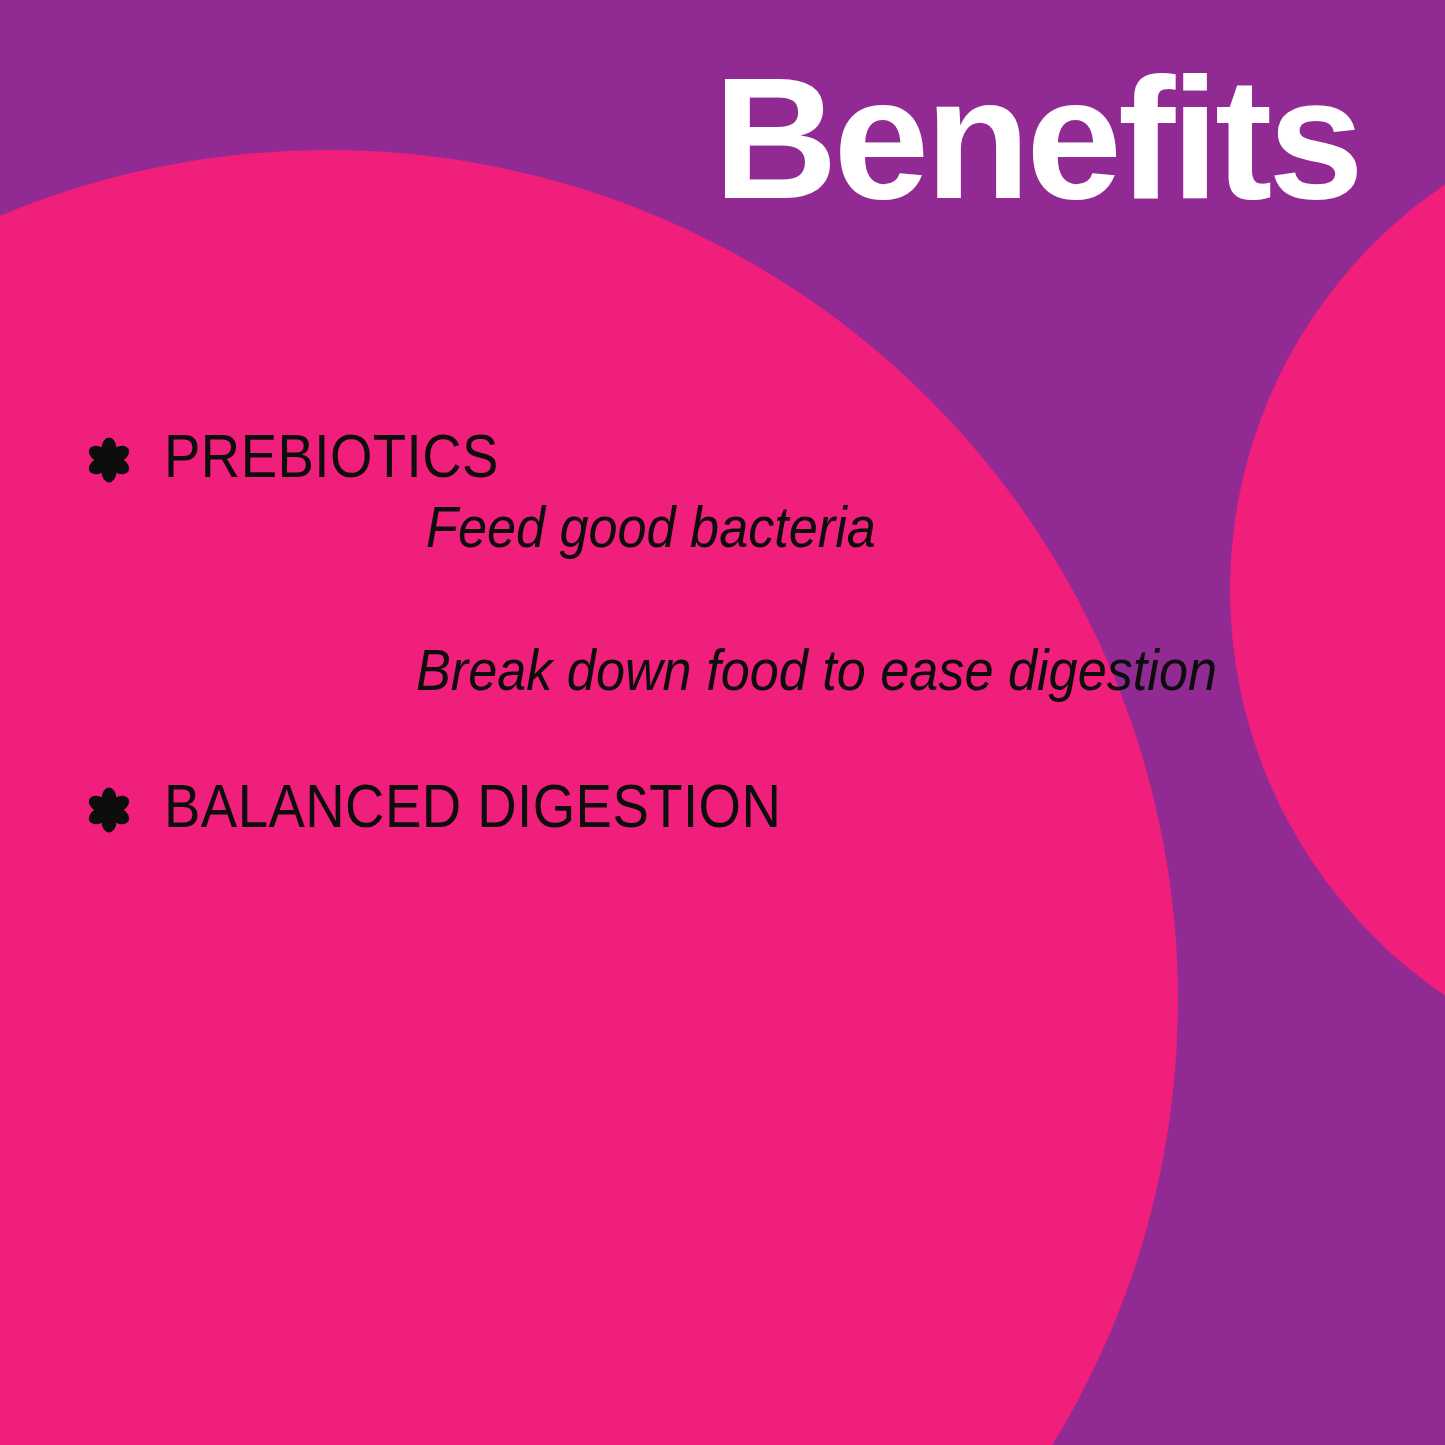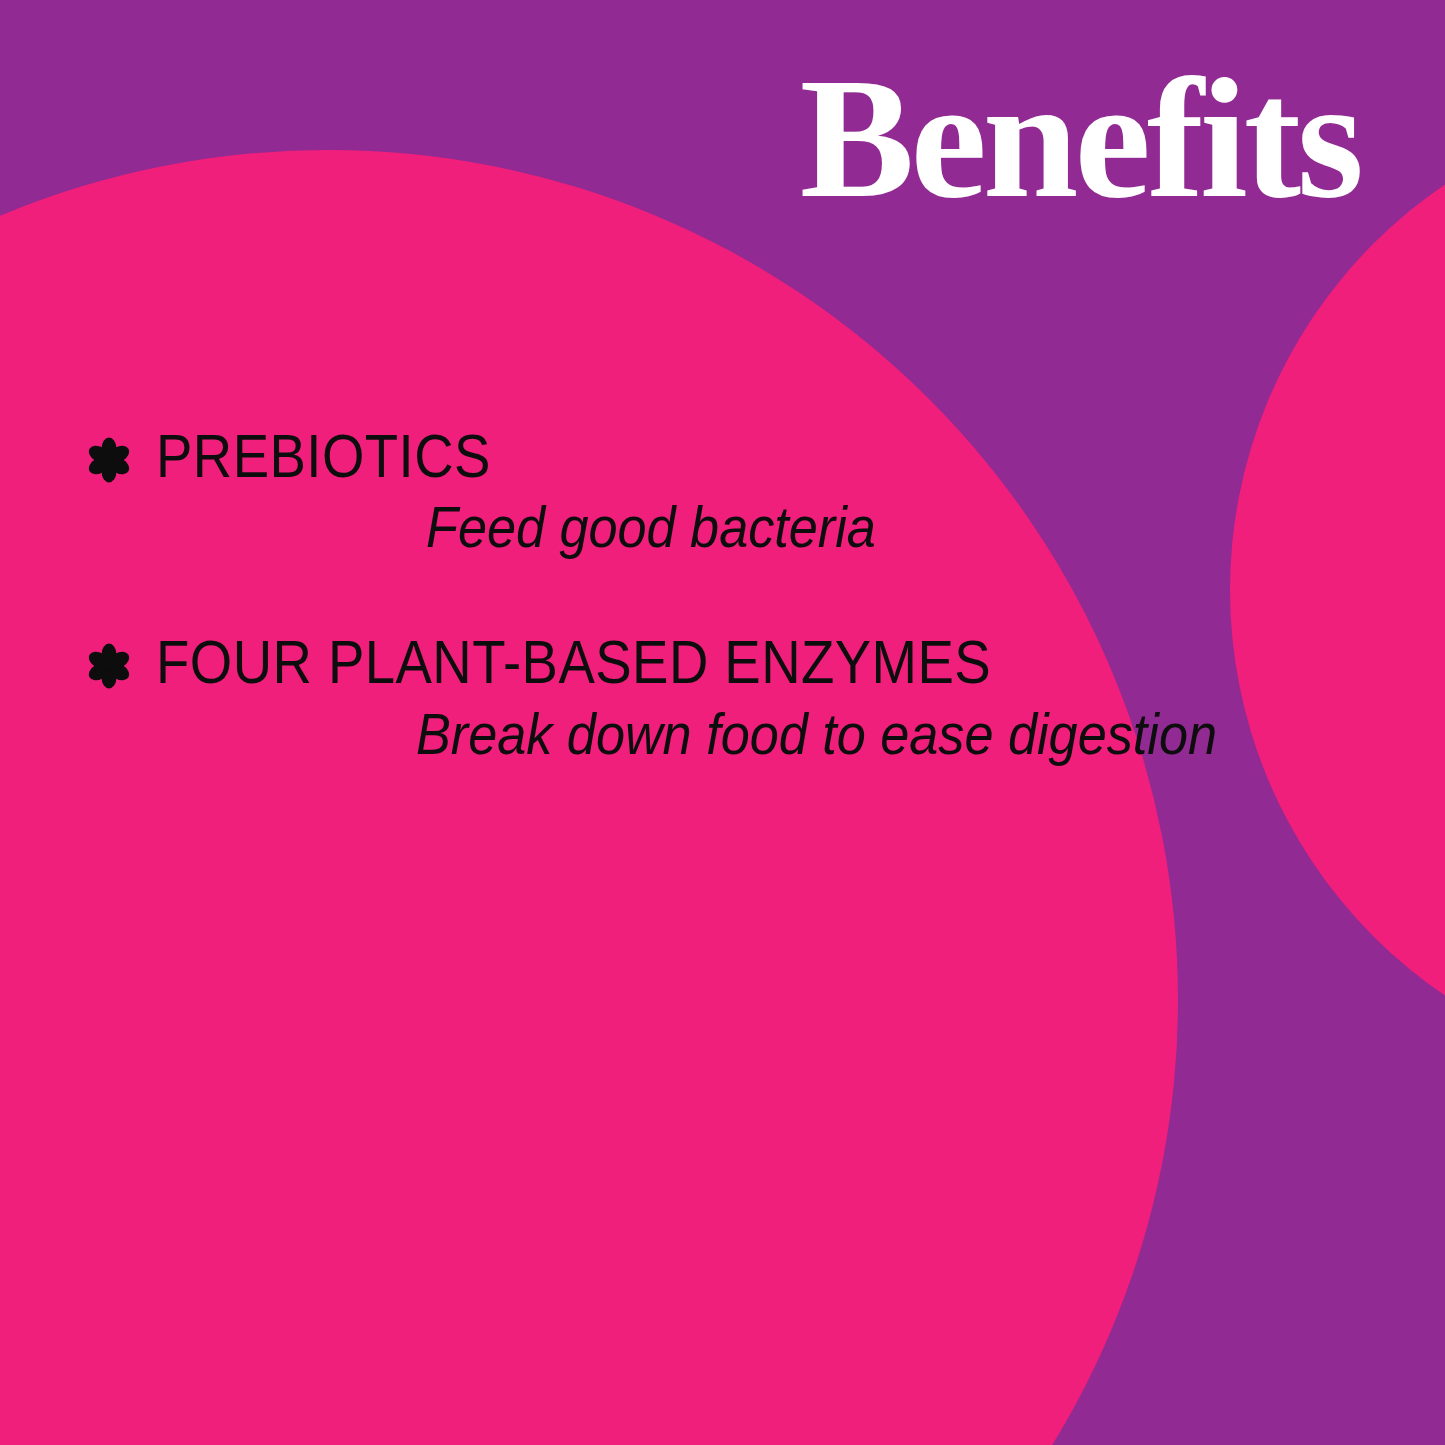--- a/index.html
+++ b/index.html
@@ -41,41 +41,41 @@
   #title-wrap {
     position: absolute;
     left: 0;
     top: 52px;
     width: 1360px;
     text-align: right;
   }
   #page-title {
     display: inline-block;
     color: #ffffff;
-    font-family: Liberation Serif, serif;
+    font-family: Liberation Sans, sans-serif;
     font-weight: bold;
     font-size: 172px;
     line-height: 1.0;
     letter-spacing: -4px;
   }
 
   
   #benefits-list {
     position: absolute;
     left: 86px;
     top: 424px;
     width: 1300px;
   }
   .benefit-item {
     position: relative;
   }
   .benefit-head {
     display: flex;
     align-items: baseline;
-    gap: 24px;
+    gap: 32px;
   }
   .bullet-icon {
     flex: 0 0 auto;
     width: 46px;
     height: 46px;
     position: relative;
     top: 6px;
   }
   .bullet-icon svg { display: block; }
   .benefit-label {
@@ -138,41 +138,43 @@
           </svg>
         </span>
         <span class="benefit-label" style="color: rgb(13, 13, 13);">PREBIOTICS</span>
       </div>
       <div class="benefit-sub indent-a" style="color: rgb(13, 13, 13);">Feed good bacteria</div>
     </div>
 
     <div class="gap-lg"></div>
 
     <div class="benefit-item">
+      <div class="benefit-sub indent-b" style="color: rgb(13, 13, 13);">Break down food to ease digestion</div>
+    </div>
+
+    <div class="gap-lg"></div>
+
+    <div class="benefit-item">
       <div class="benefit-head">
         <span class="bullet-icon">
           <svg viewBox="0 0 46 46" width="46" height="46" aria-hidden="true">
             <g fill="#0D0D0D">
               <ellipse cx="23" cy="11" rx="7.4" ry="10.4"></ellipse>
               <ellipse cx="23" cy="35" rx="7.4" ry="10.4"></ellipse>
               <ellipse cx="33.4" cy="17" rx="7.4" ry="10.4" transform="rotate(60 33.4 17)"></ellipse>
               <ellipse cx="12.6" cy="29" rx="7.4" ry="10.4" transform="rotate(60 12.6 29)"></ellipse>
               <ellipse cx="33.4" cy="29" rx="7.4" ry="10.4" transform="rotate(-60 33.4 29)"></ellipse>
               <ellipse cx="12.6" cy="17" rx="7.4" ry="10.4" transform="rotate(-60 12.6 17)"></ellipse>
               <circle cx="23" cy="23" r="5.5"></circle>
             </g>
           </svg>
         </span>
-        <span class="benefit-label" style="color: rgb(13, 13, 13);">FOUR PLANT-BASED ENZYMES</span>
+        <span class="benefit-label" style="color: rgb(13, 13, 13);">BALANCED DIGESTION</span>
       </div>
-      <div class="benefit-sub indent-b" style="color: rgb(13, 13, 13);">Break down food to ease digestion</div>
     </div>
-
-    <div class="gap-lg"></div>
-
 
     <div class="gap-xxl"></div>
 
 
     <div class="gap-xxl"></div>
 
 
   </div>
 </div>
 

